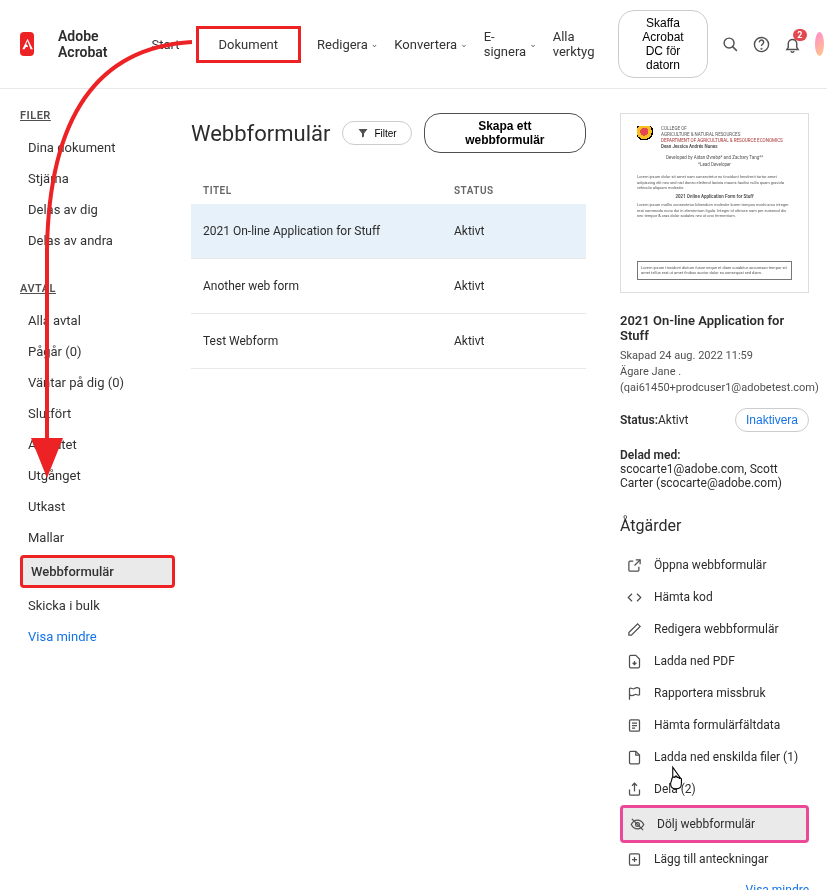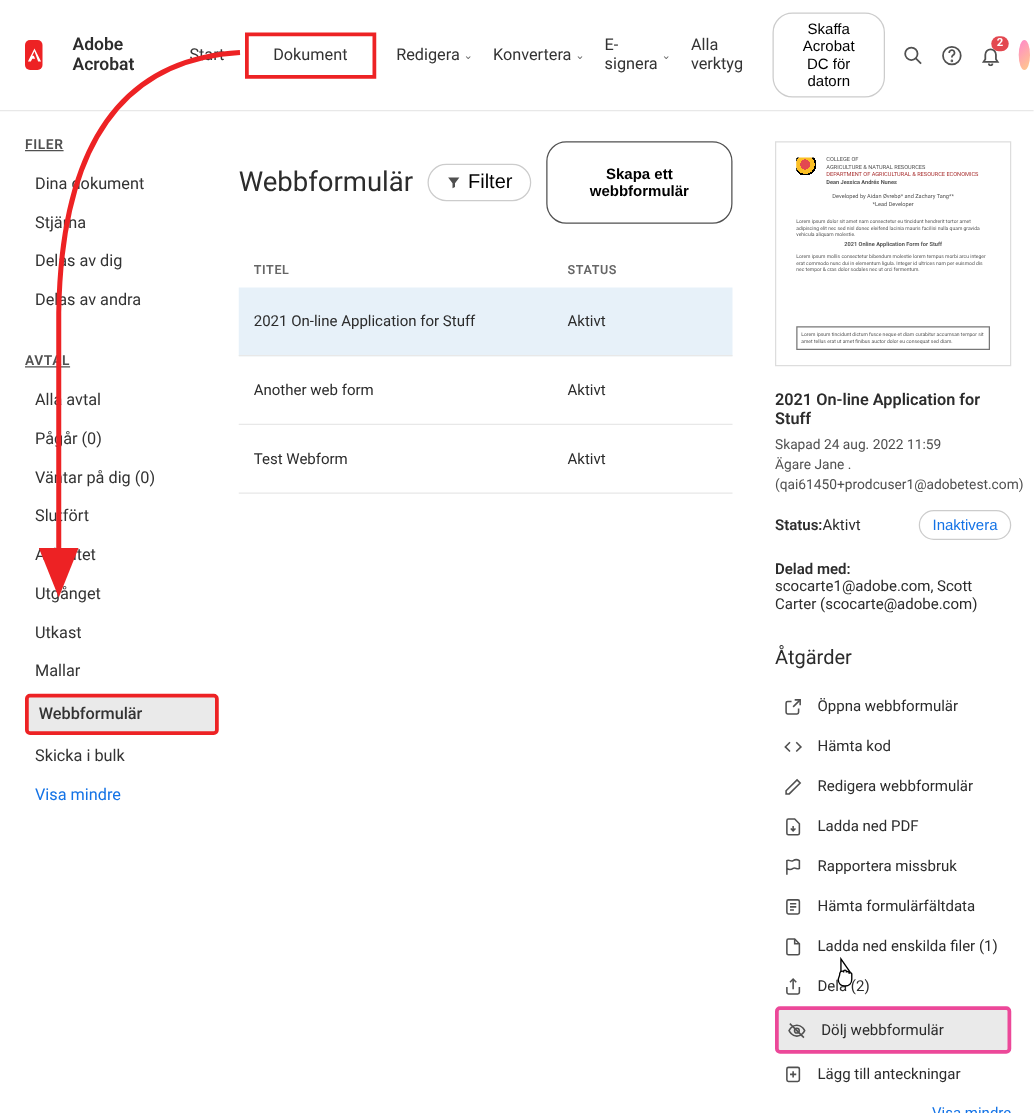--- a/index.html
+++ b/index.html
@@ -28,22 +28,22 @@
     .side-item { font-size: 13px; color: #333; padding: 6px 8px 6px 8px; cursor: pointer; margin-bottom: 4px; }
     .side-item.active { background: #eaeaea; border-radius: 4px; font-weight: 500; }
     .side-item.highlight-box { border: 3px solid #ed2224; border-radius: 4px; }
     .section-gap { margin-top: 28px; }
     .show-less { color: #1473e6; font-size: 13px; cursor: pointer; margin-top: 10px; padding-left: 8px; }
     
     
     .content { flex: 1; padding: 24px 16px; }
     .page-head { display: flex; align-items: center; gap: 12px; margin-bottom: 24px; }
     .page-title { font-size: 22px; font-weight: 400; flex: 1; }
-    .filter-btn { border: 1px solid #ccc; border-radius: 16px; padding: 5px 14px; font-size: 16px; background: #fff; cursor: pointer; display: flex; align-items: center; gap: 5px; }
-    .create-btn { border: 1.5px solid #505050; border-radius: 16px; padding: 18px 14px; font-size: 12px; font-weight: 600; background: #fff; cursor: pointer; }
+    .filter-btn { border: 1px solid #ccc; border-radius: 16px; padding: 5px 14px; font-size: 10px; background: #fff; cursor: pointer; display: flex; align-items: center; gap: 5px; }
+    .create-btn { border: 1.5px solid #505050; border-radius: 16px; padding: 5px 14px; font-size: 12px; font-weight: 600; background: #fff; cursor: pointer; }
     .table-head { display: flex; padding: 8px 12px; font-size: 10px; font-weight: 600; letter-spacing: 0.5px; color: #666; }
     .th-title { flex: 1; }
     .th-status { width: 120px; }
     .row { display: flex; padding: 20px 12px; font-size: 12px; border-bottom: 1px solid #e8e8e8; cursor: pointer; }
     .row.selected { background: #e7f1f9; }
     .cell-title { flex: 1; }
     .cell-status { width: 120px; }
     
     
     .details { width: 225px; padding: 24px 18px; }

